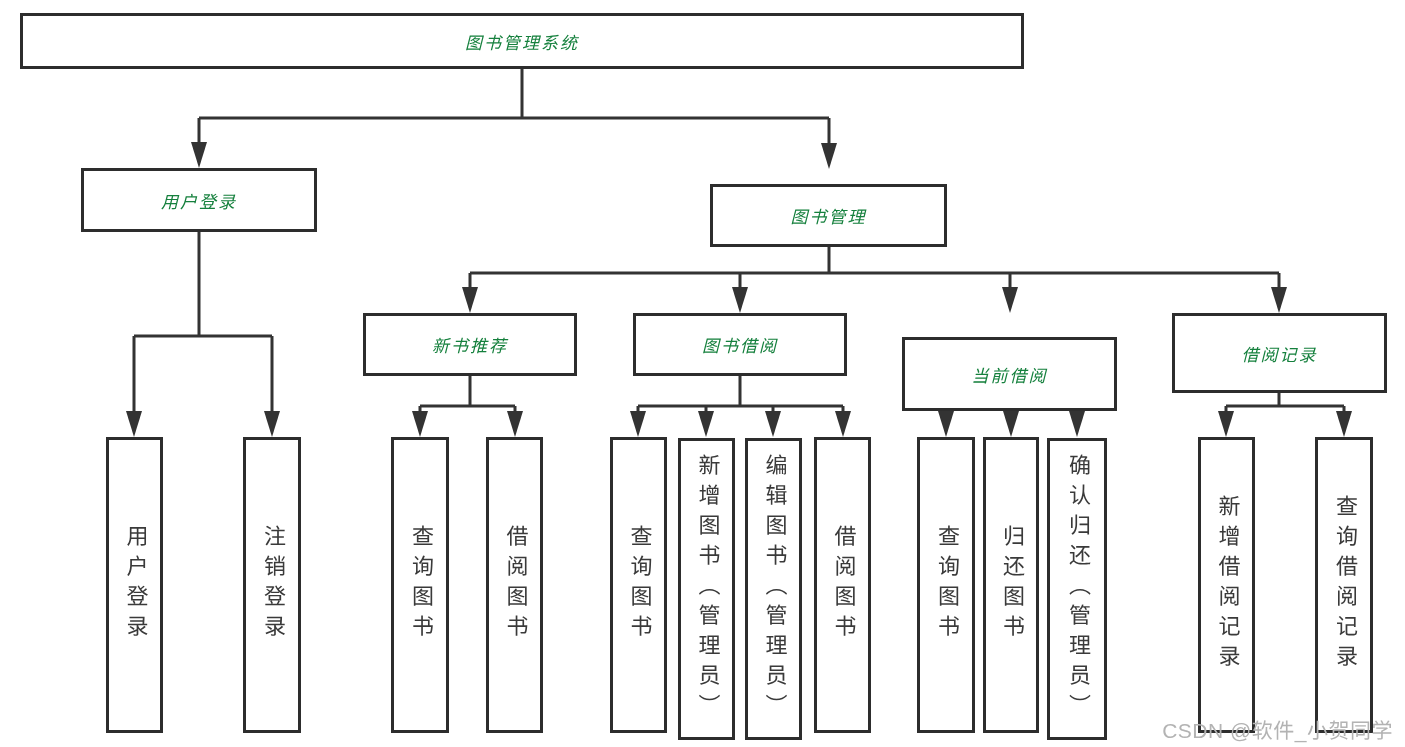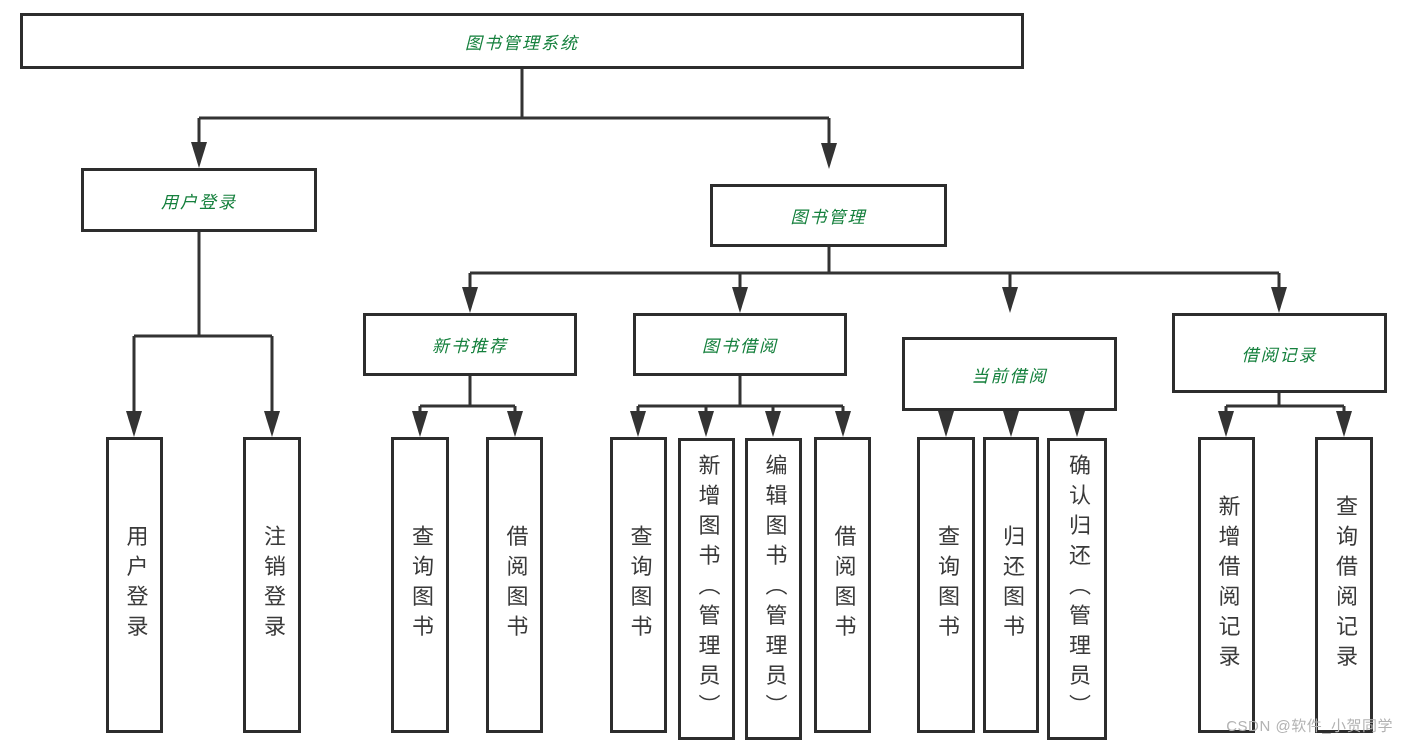--- a/index.html
+++ b/index.html
@@ -56,21 +56,21 @@
     letter-spacing: 8px;
     color: #3a3a3a;
     line-height: 1;
     white-space: nowrap;
   }
   .watermark {
     position: absolute;
     top: 714px;
     right: 12px;
     z-index: 5;
-    font-size: 15px;
+    font-size: 21px;
     color: #b3b3b3;
     letter-spacing: 0.5px;
     white-space: nowrap;
   }
 </style>
 </head>
 <body>
 
 <div class="canvas">
 

